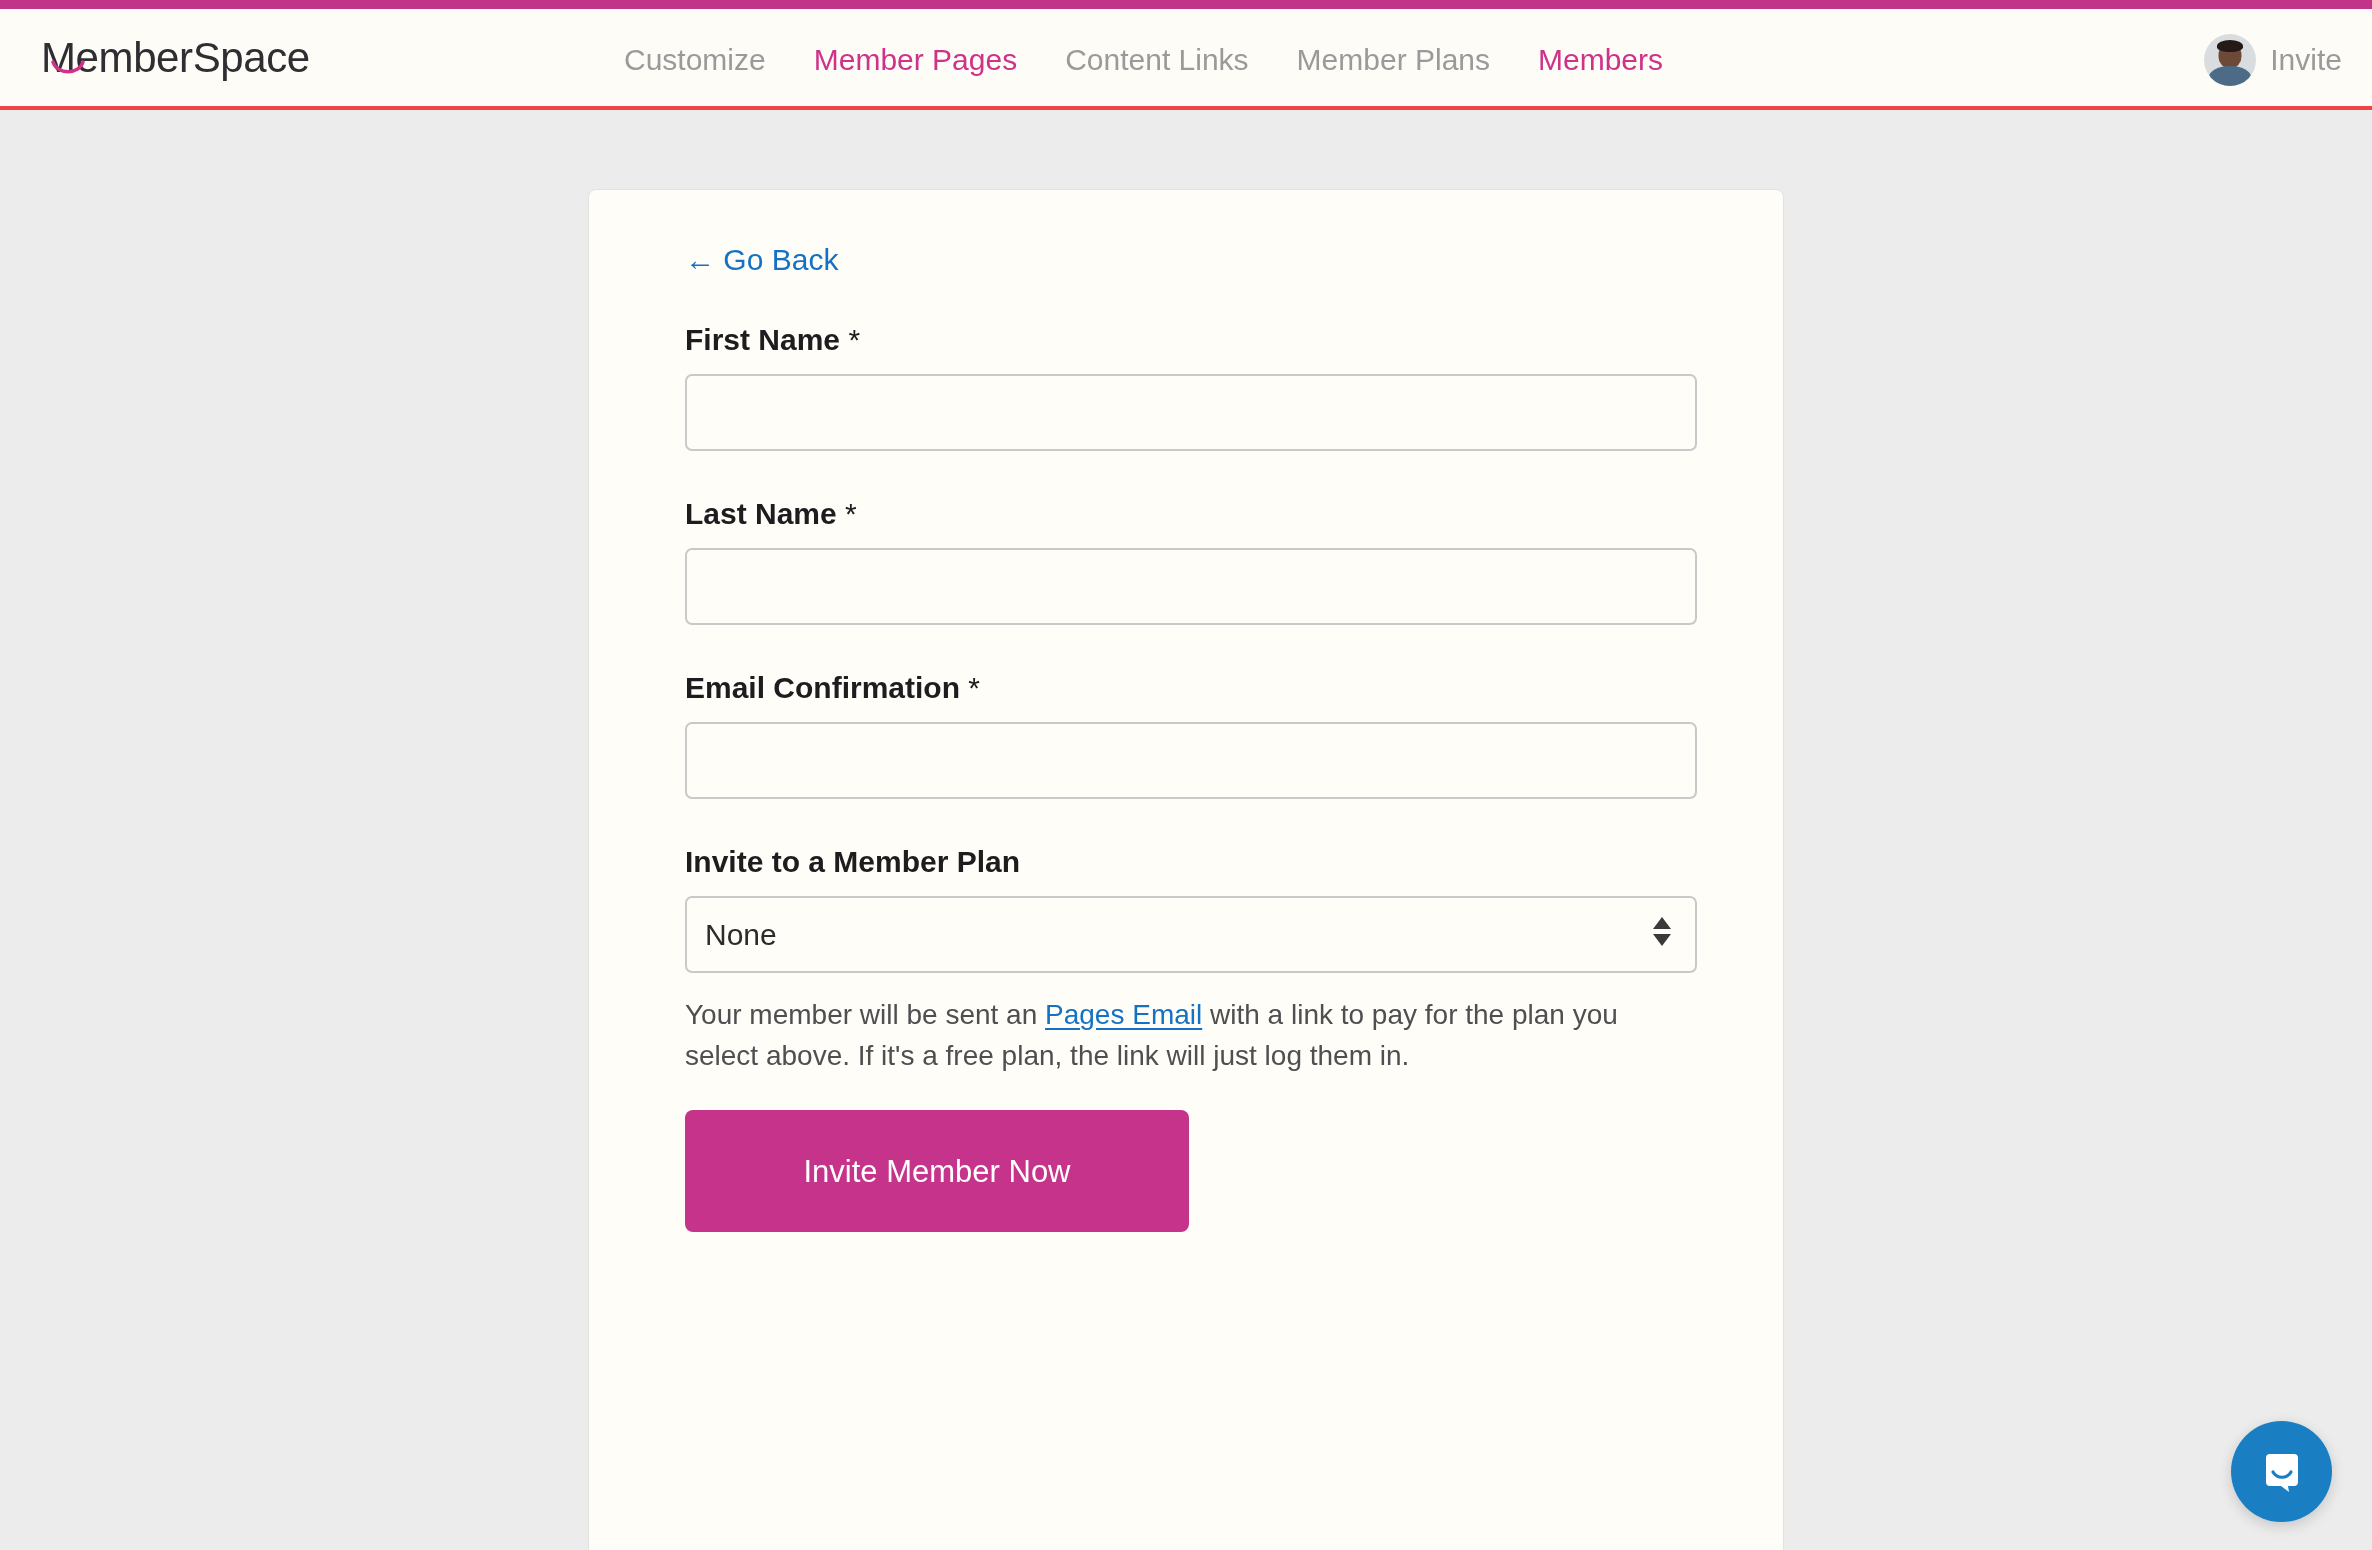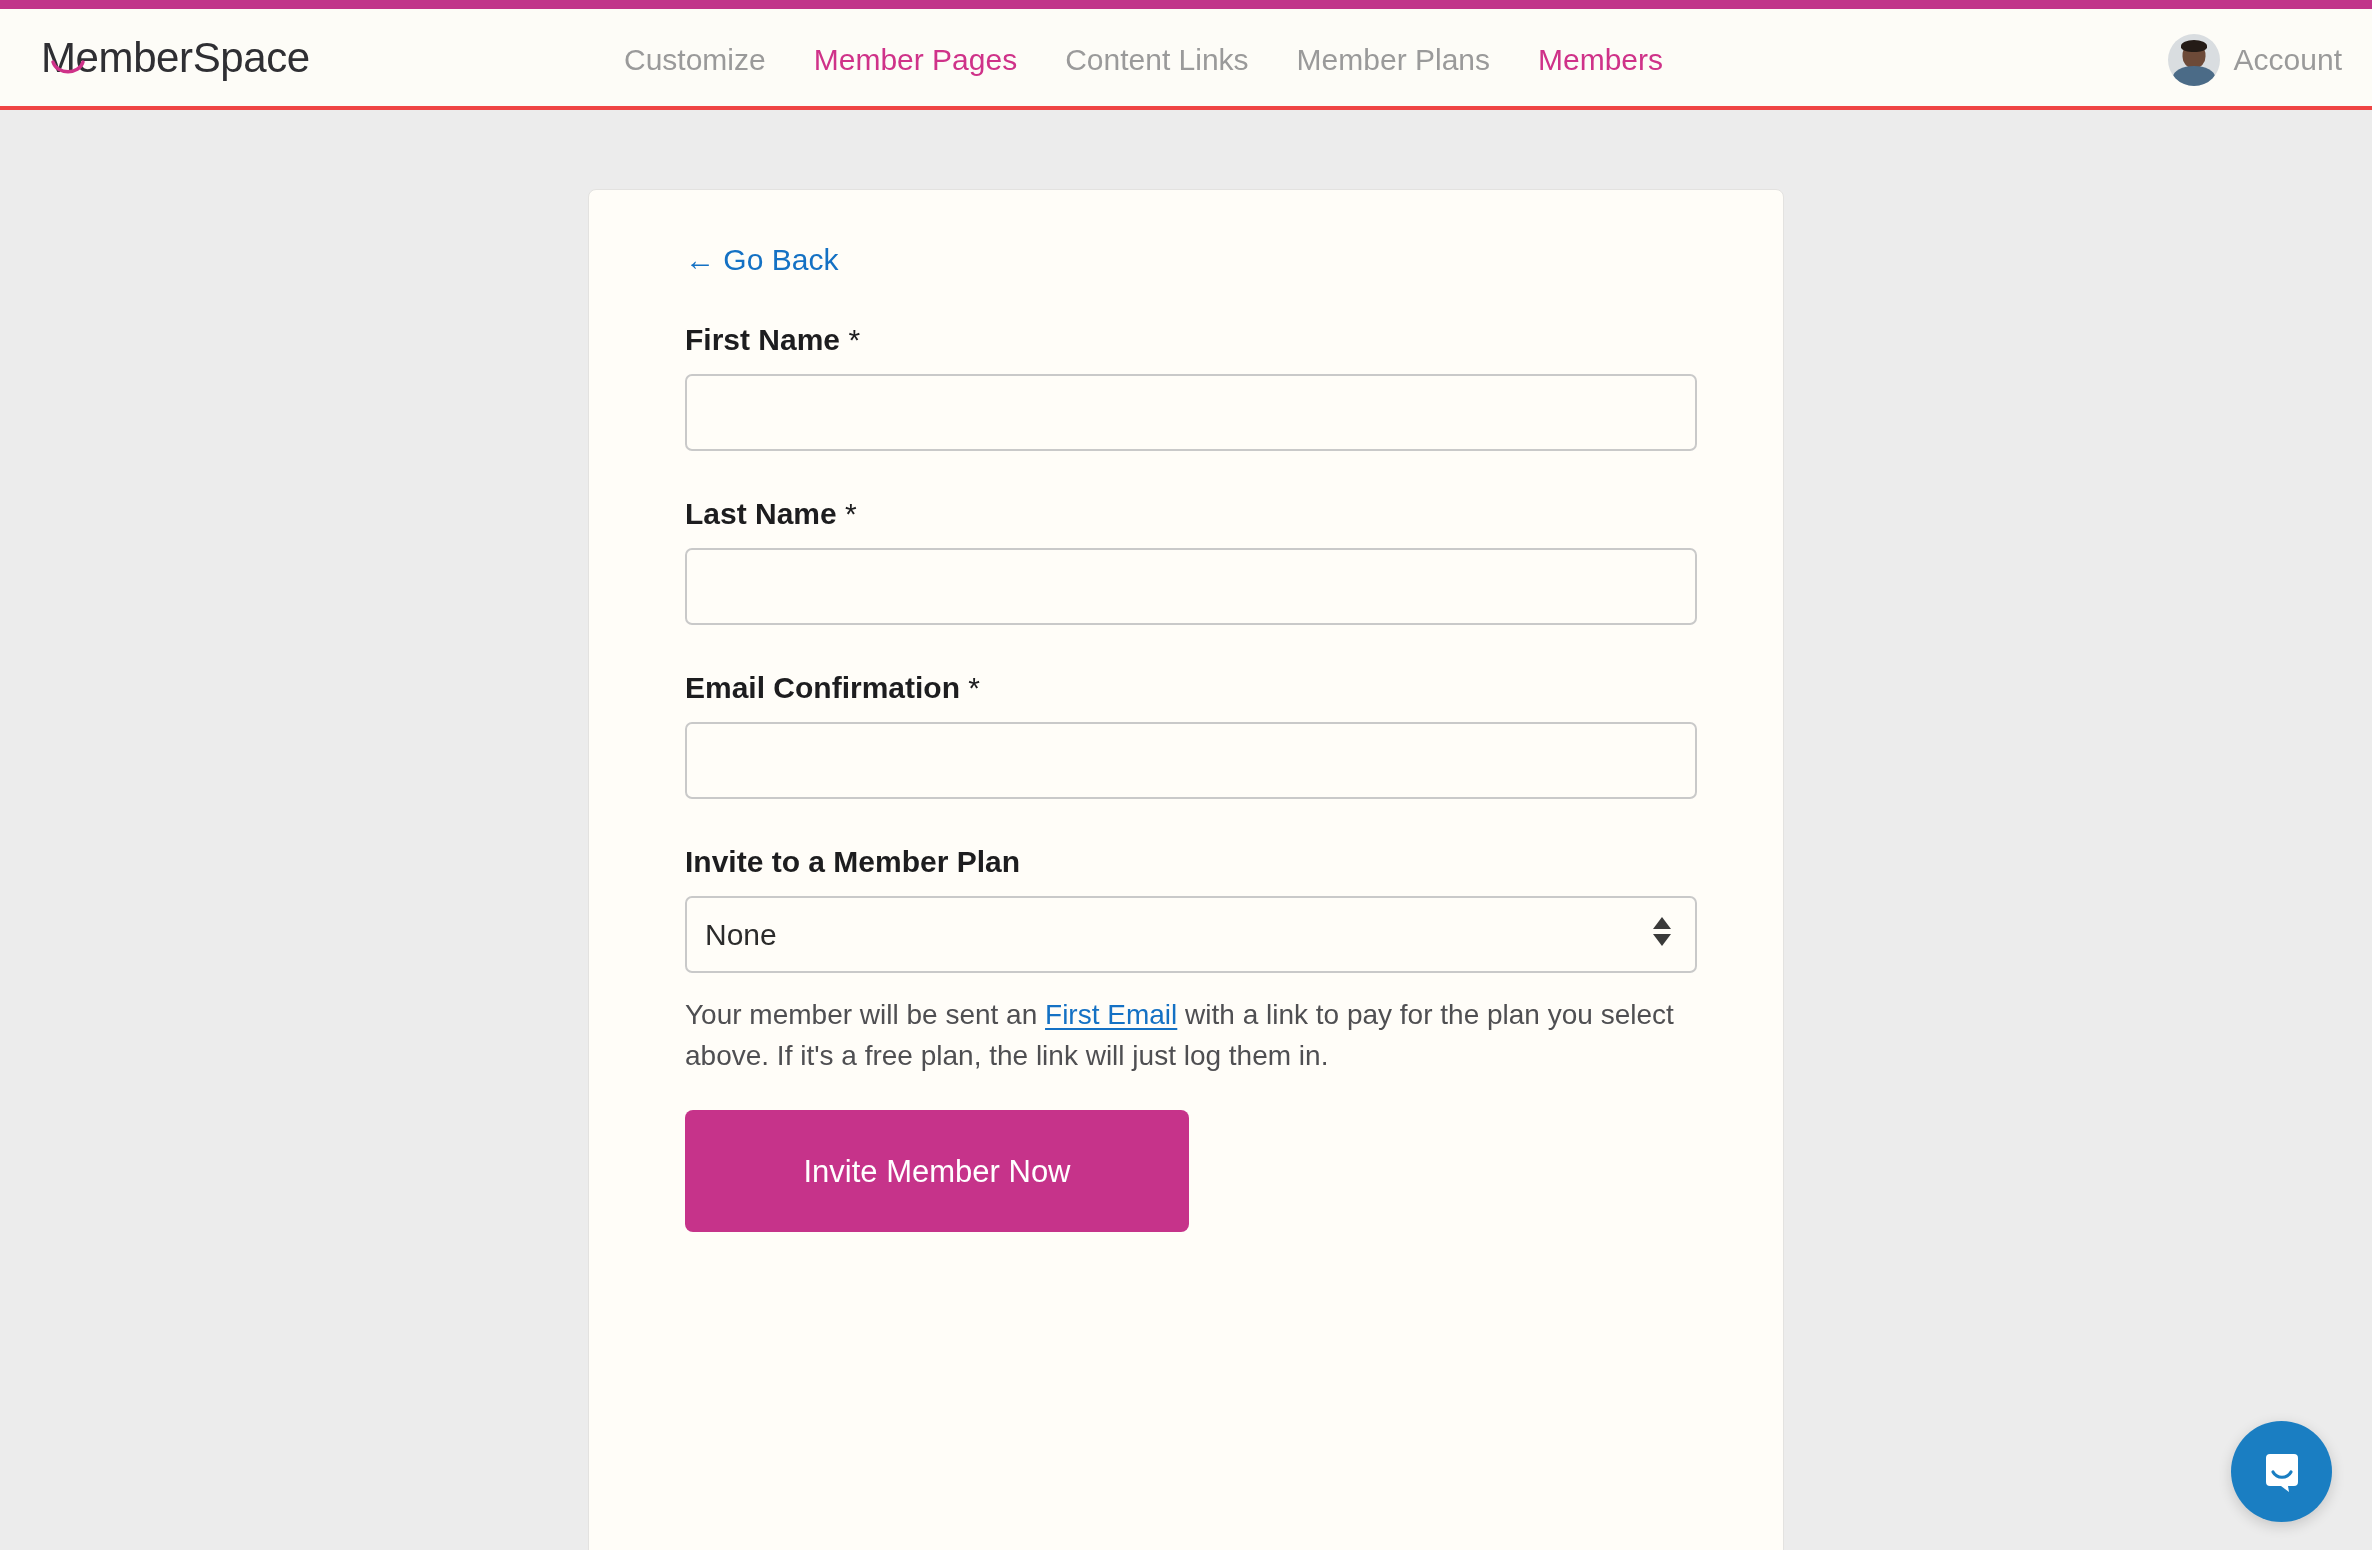--- a/index.html
+++ b/index.html
@@ -303,21 +303,21 @@
     <a class="nav-item">Member Plans</a>
     <a class="nav-item is-active">Members</a>
   </nav>
 
   <div id="account-area">
     <div id="account-avatar">
       <div class="av-head"></div>
       <div class="av-hair"></div>
       <div class="av-body"></div>
     </div>
-    <span id="account-label">Account</span>
+    <span id="account-label">Invite</span>
   </div>
 
 </header>
 
 <main id="page-body">
 
   <section id="invite-card">
     <div id="card-inner">
 
       <a id="go-back-link">← Go Back</a>
@@ -348,21 +348,21 @@
         <div id="plan-select-wrap">
           <select id="plan-select">
             <option>None</option>
           </select>
           <div id="plan-select-arrows">
             <div class="tri up"></div>
             <div class="tri down"></div>
           </div>
         </div>
 
-        <p id="plan-help-text"><span>Your member will be sent an </span><a id="invite-email-link">First Email</a><span> with a link to pay for the plan you select above. If it's a free plan, the link will just log them in.</span></p>
+        <p id="plan-help-text"><span>Your member will be sent an </span><a id="invite-email-link">Pages Email</a><span> with a link to pay for the plan you select above. If it's a free plan, the link will just log them in.</span></p>
       </div>
 
       
       <button id="invite-submit-button">Invite Member Now</button>
 
     </div>
   </section>
 
 </main>
 

